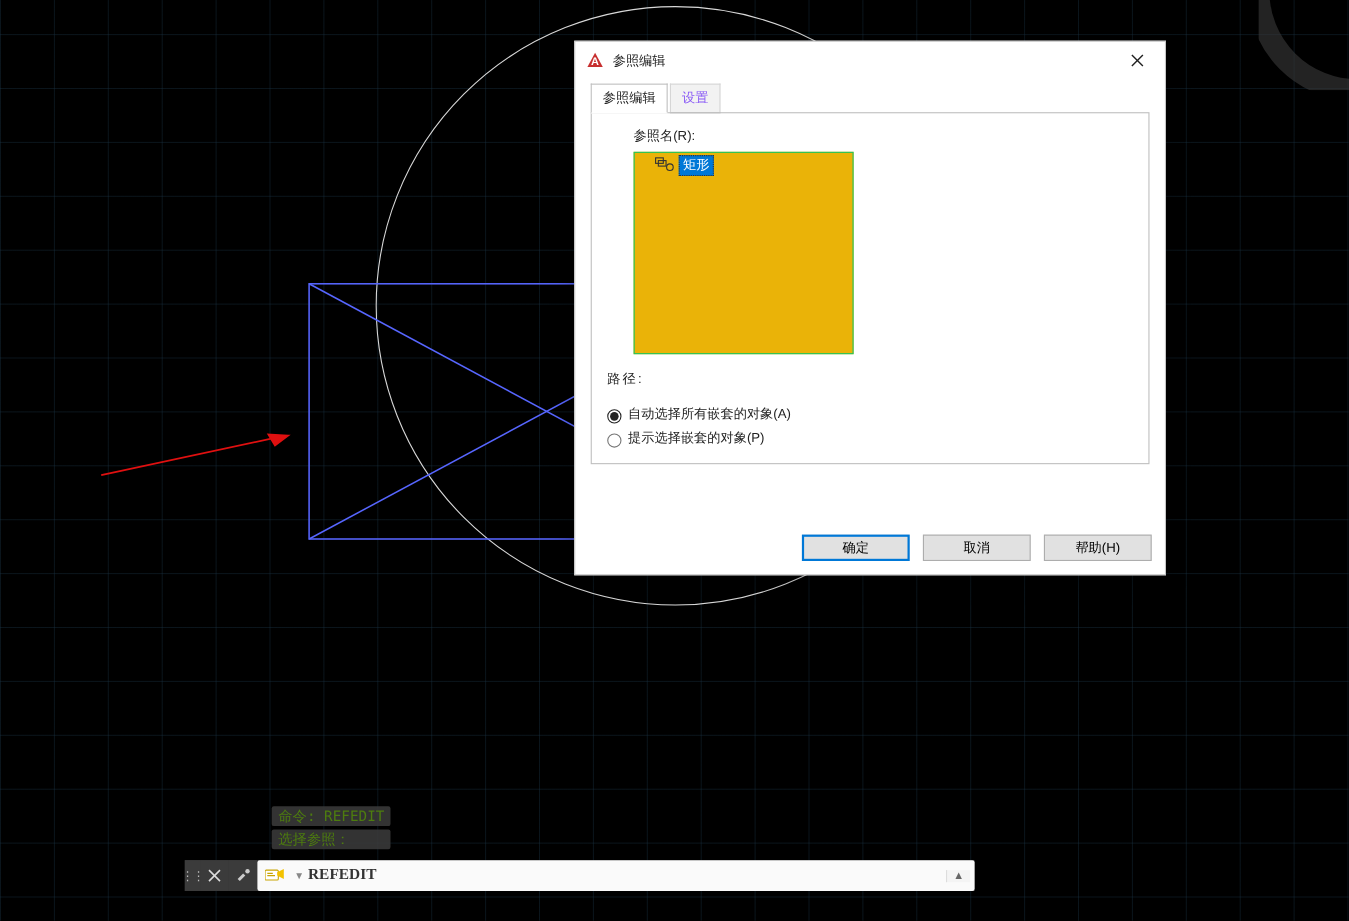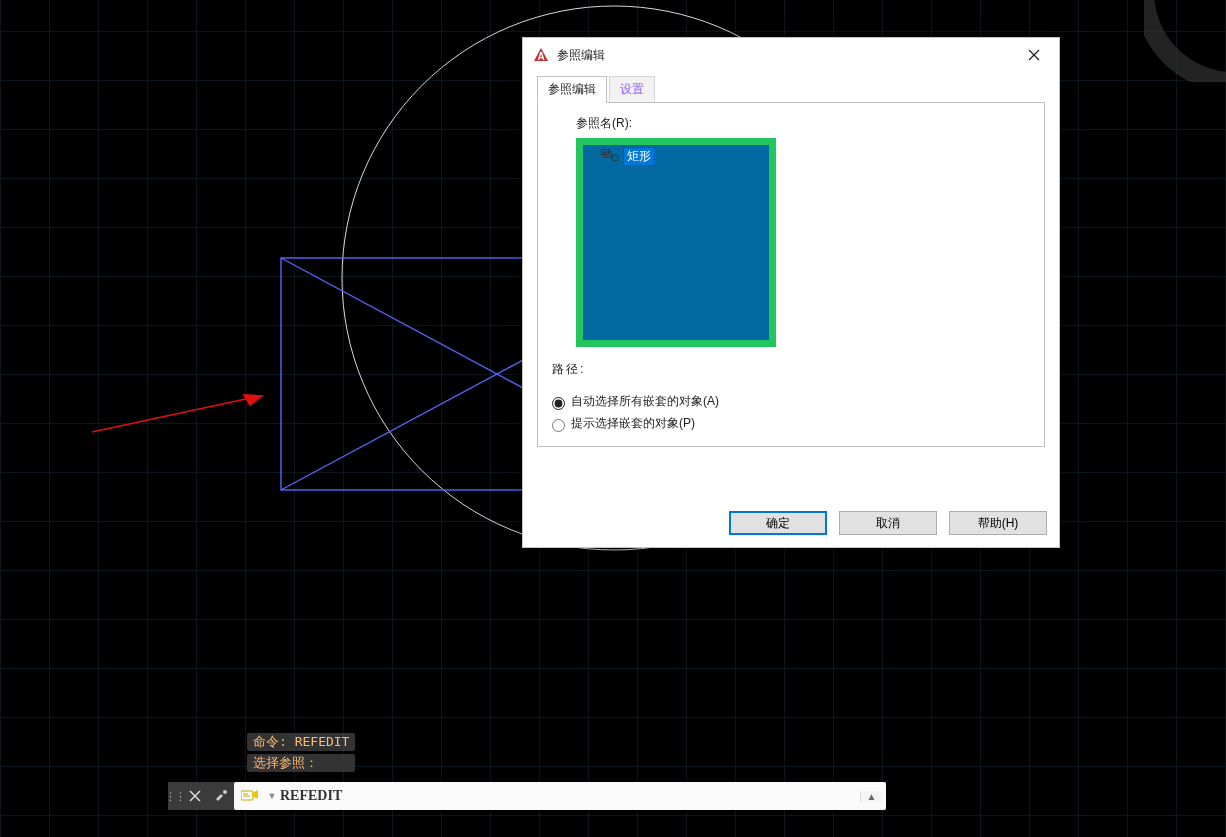--- a/index.html
+++ b/index.html
@@ -78,23 +78,23 @@
     top: -1px;
   }
 
   .row-top { display: flex; gap: 18px; }
   .col-left { flex: 0 0 200px; padding-left: 24px; }
   .col-right { flex: 1; }
 
   .lbl { font-size: 12px; margin-bottom: 6px; display: block; }
 
   .treebox {
-    width: 200px; height: 209px;
-    border: 7px solid #22c55e;
-    background: #0369a1;
+    width: 200px; height: 184px;
+    border: 1px solid #22c55e;
+    background: #eab308;
     padding: 2px;
   }
   .treenode {
     display: flex; align-items: center;
     gap: 4px; height: 18px; padding: 0 2px;
     font-size: 12px; font-family: Consolas, SimSun, Arial, sans-serif;
     margin-left: 14px;
   }
   .treenode .node-icon svg { width: 18px; height: 14px; }
   .treenode .node-label {
@@ -136,21 +136,21 @@
     border: 2px solid #0078d7; background: #e1e1e1;
   }
 
   
   .cmd-history {
     position: absolute; left: 247px; top: 733px; z-index: 5;
     display: flex; flex-direction: column; gap: 3px;
   }
   .cmd-history .hist-line {
     background: rgba(60,60,60,0.85);
-    color: #fdba74;
+    color: #4d7c0f;
     font-family: Consolas, "Microsoft YaHei", monospace;
     font-size: 13px; padding: 2px 6px; height: 18px;
     display: flex; align-items: center;
     border-radius: 2px;
   }
 
   
   .cmdbar {
     position: absolute; left: 168px; top: 782px;
     width: 718px; height: 28px;

